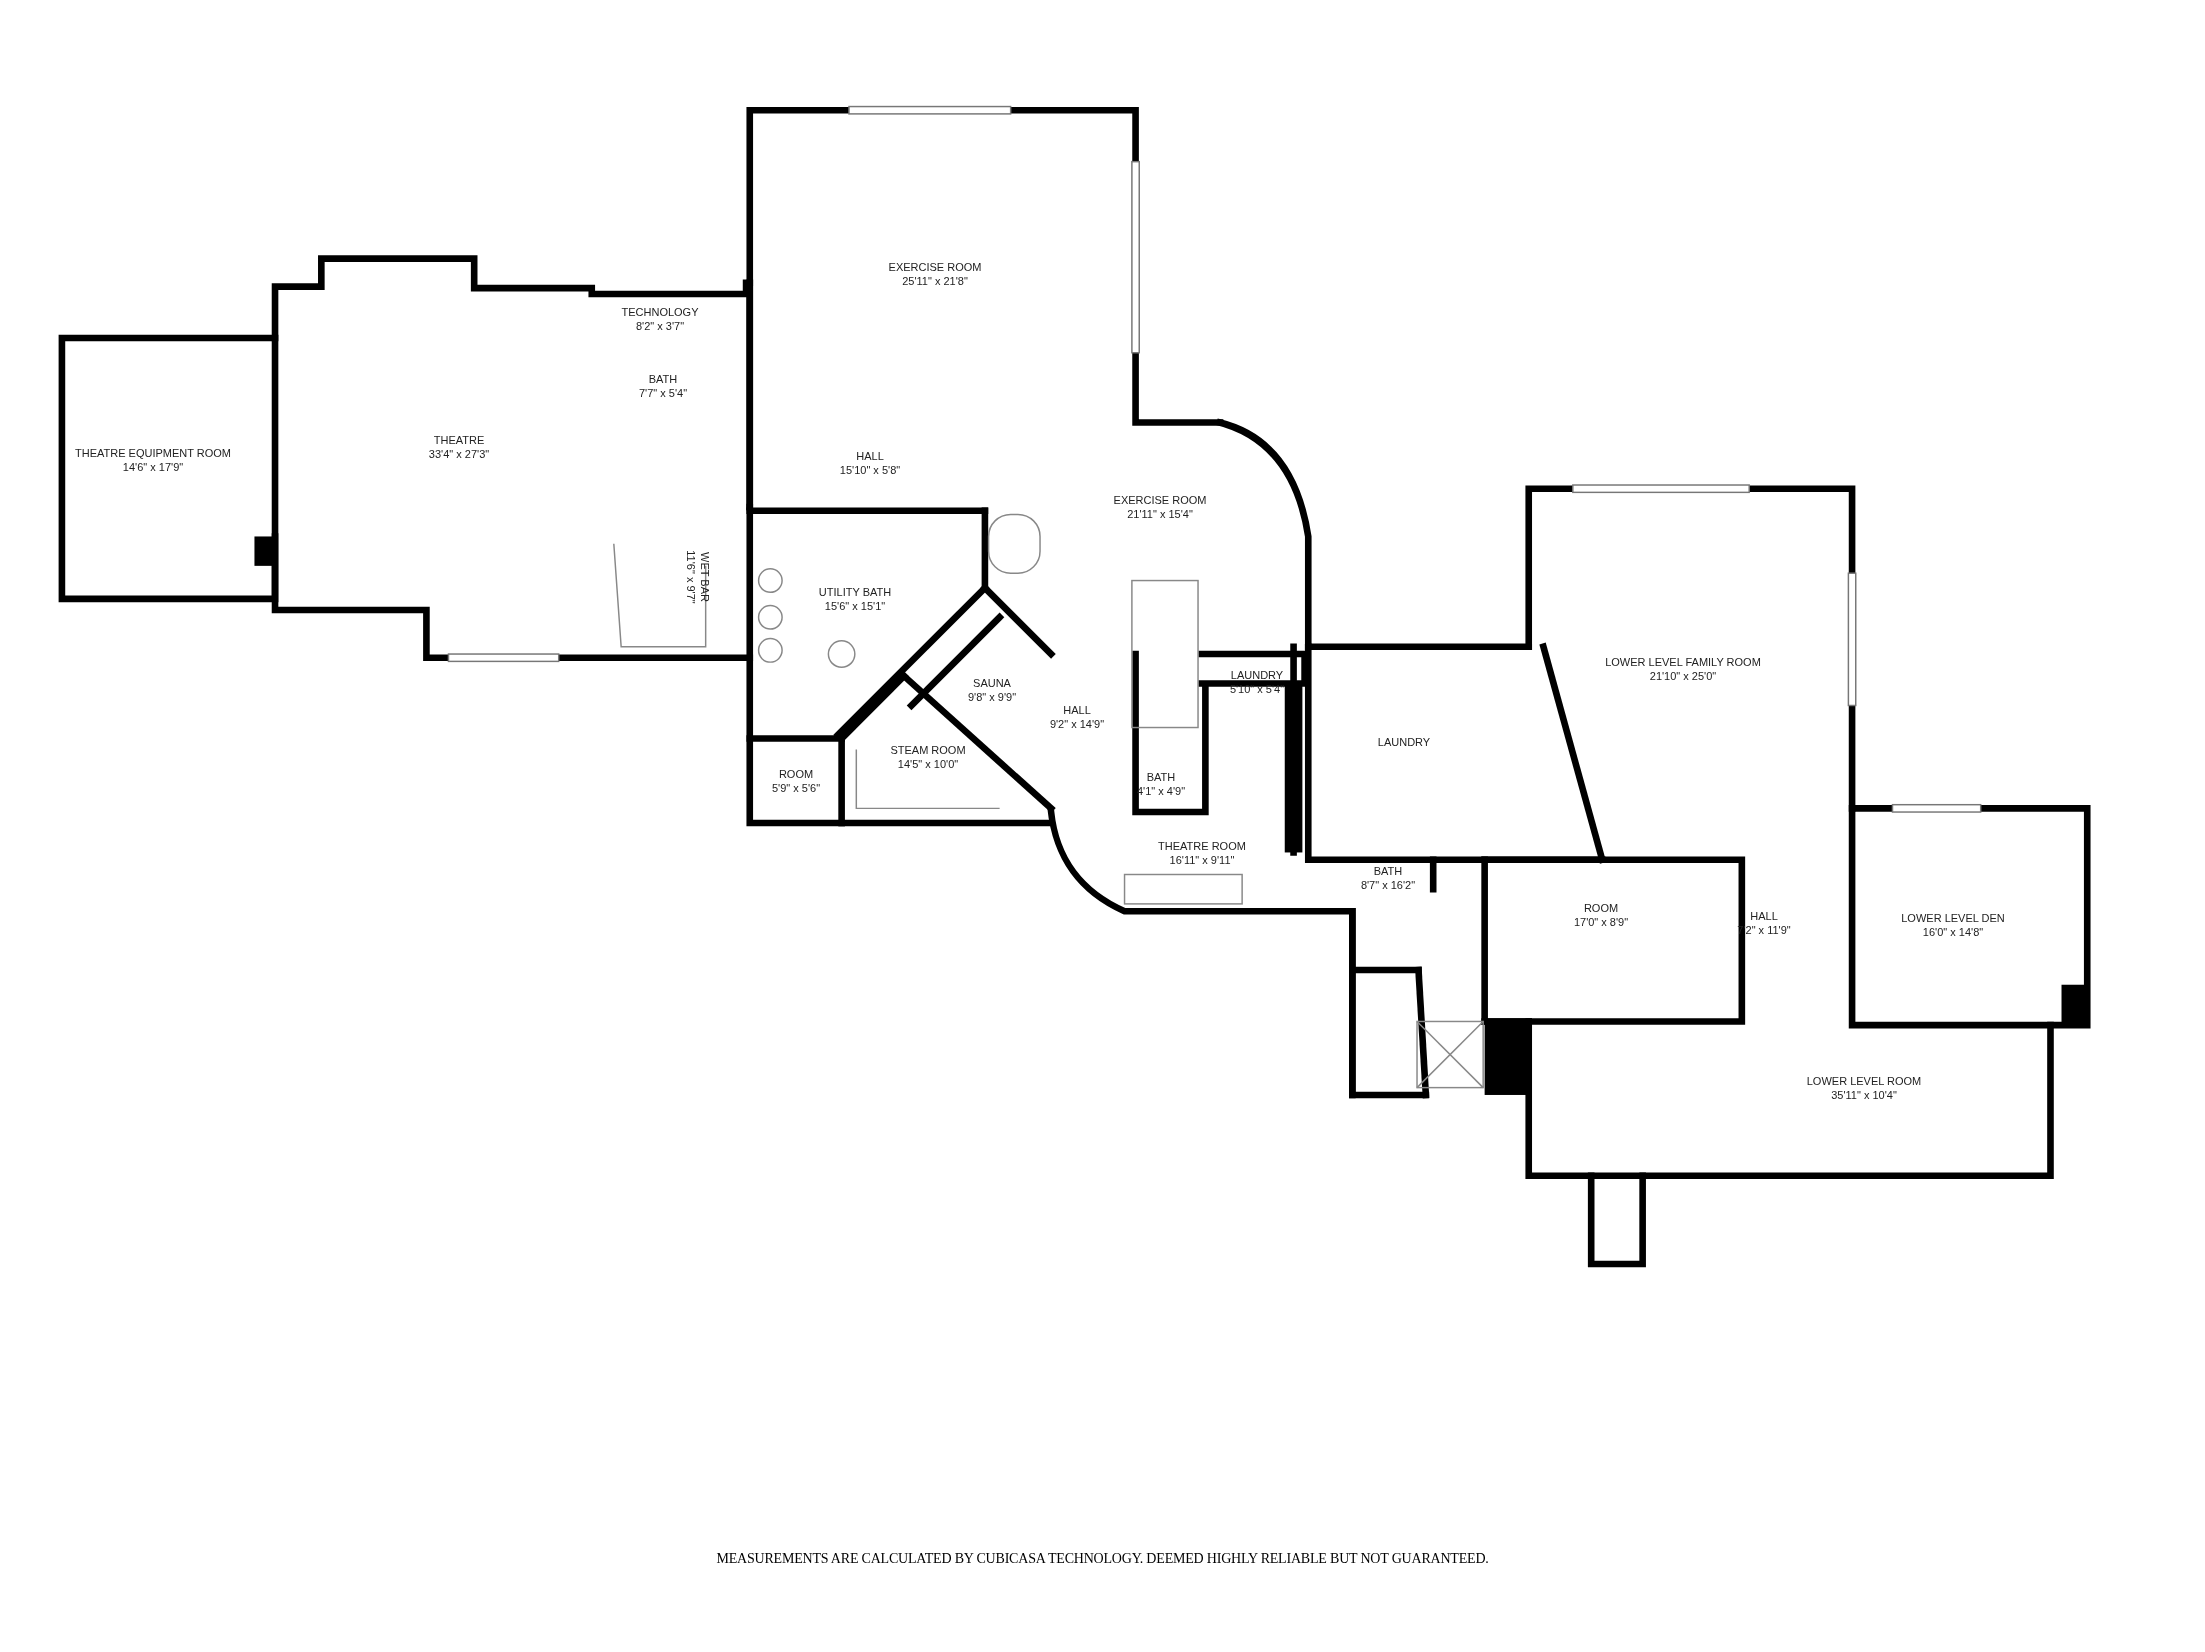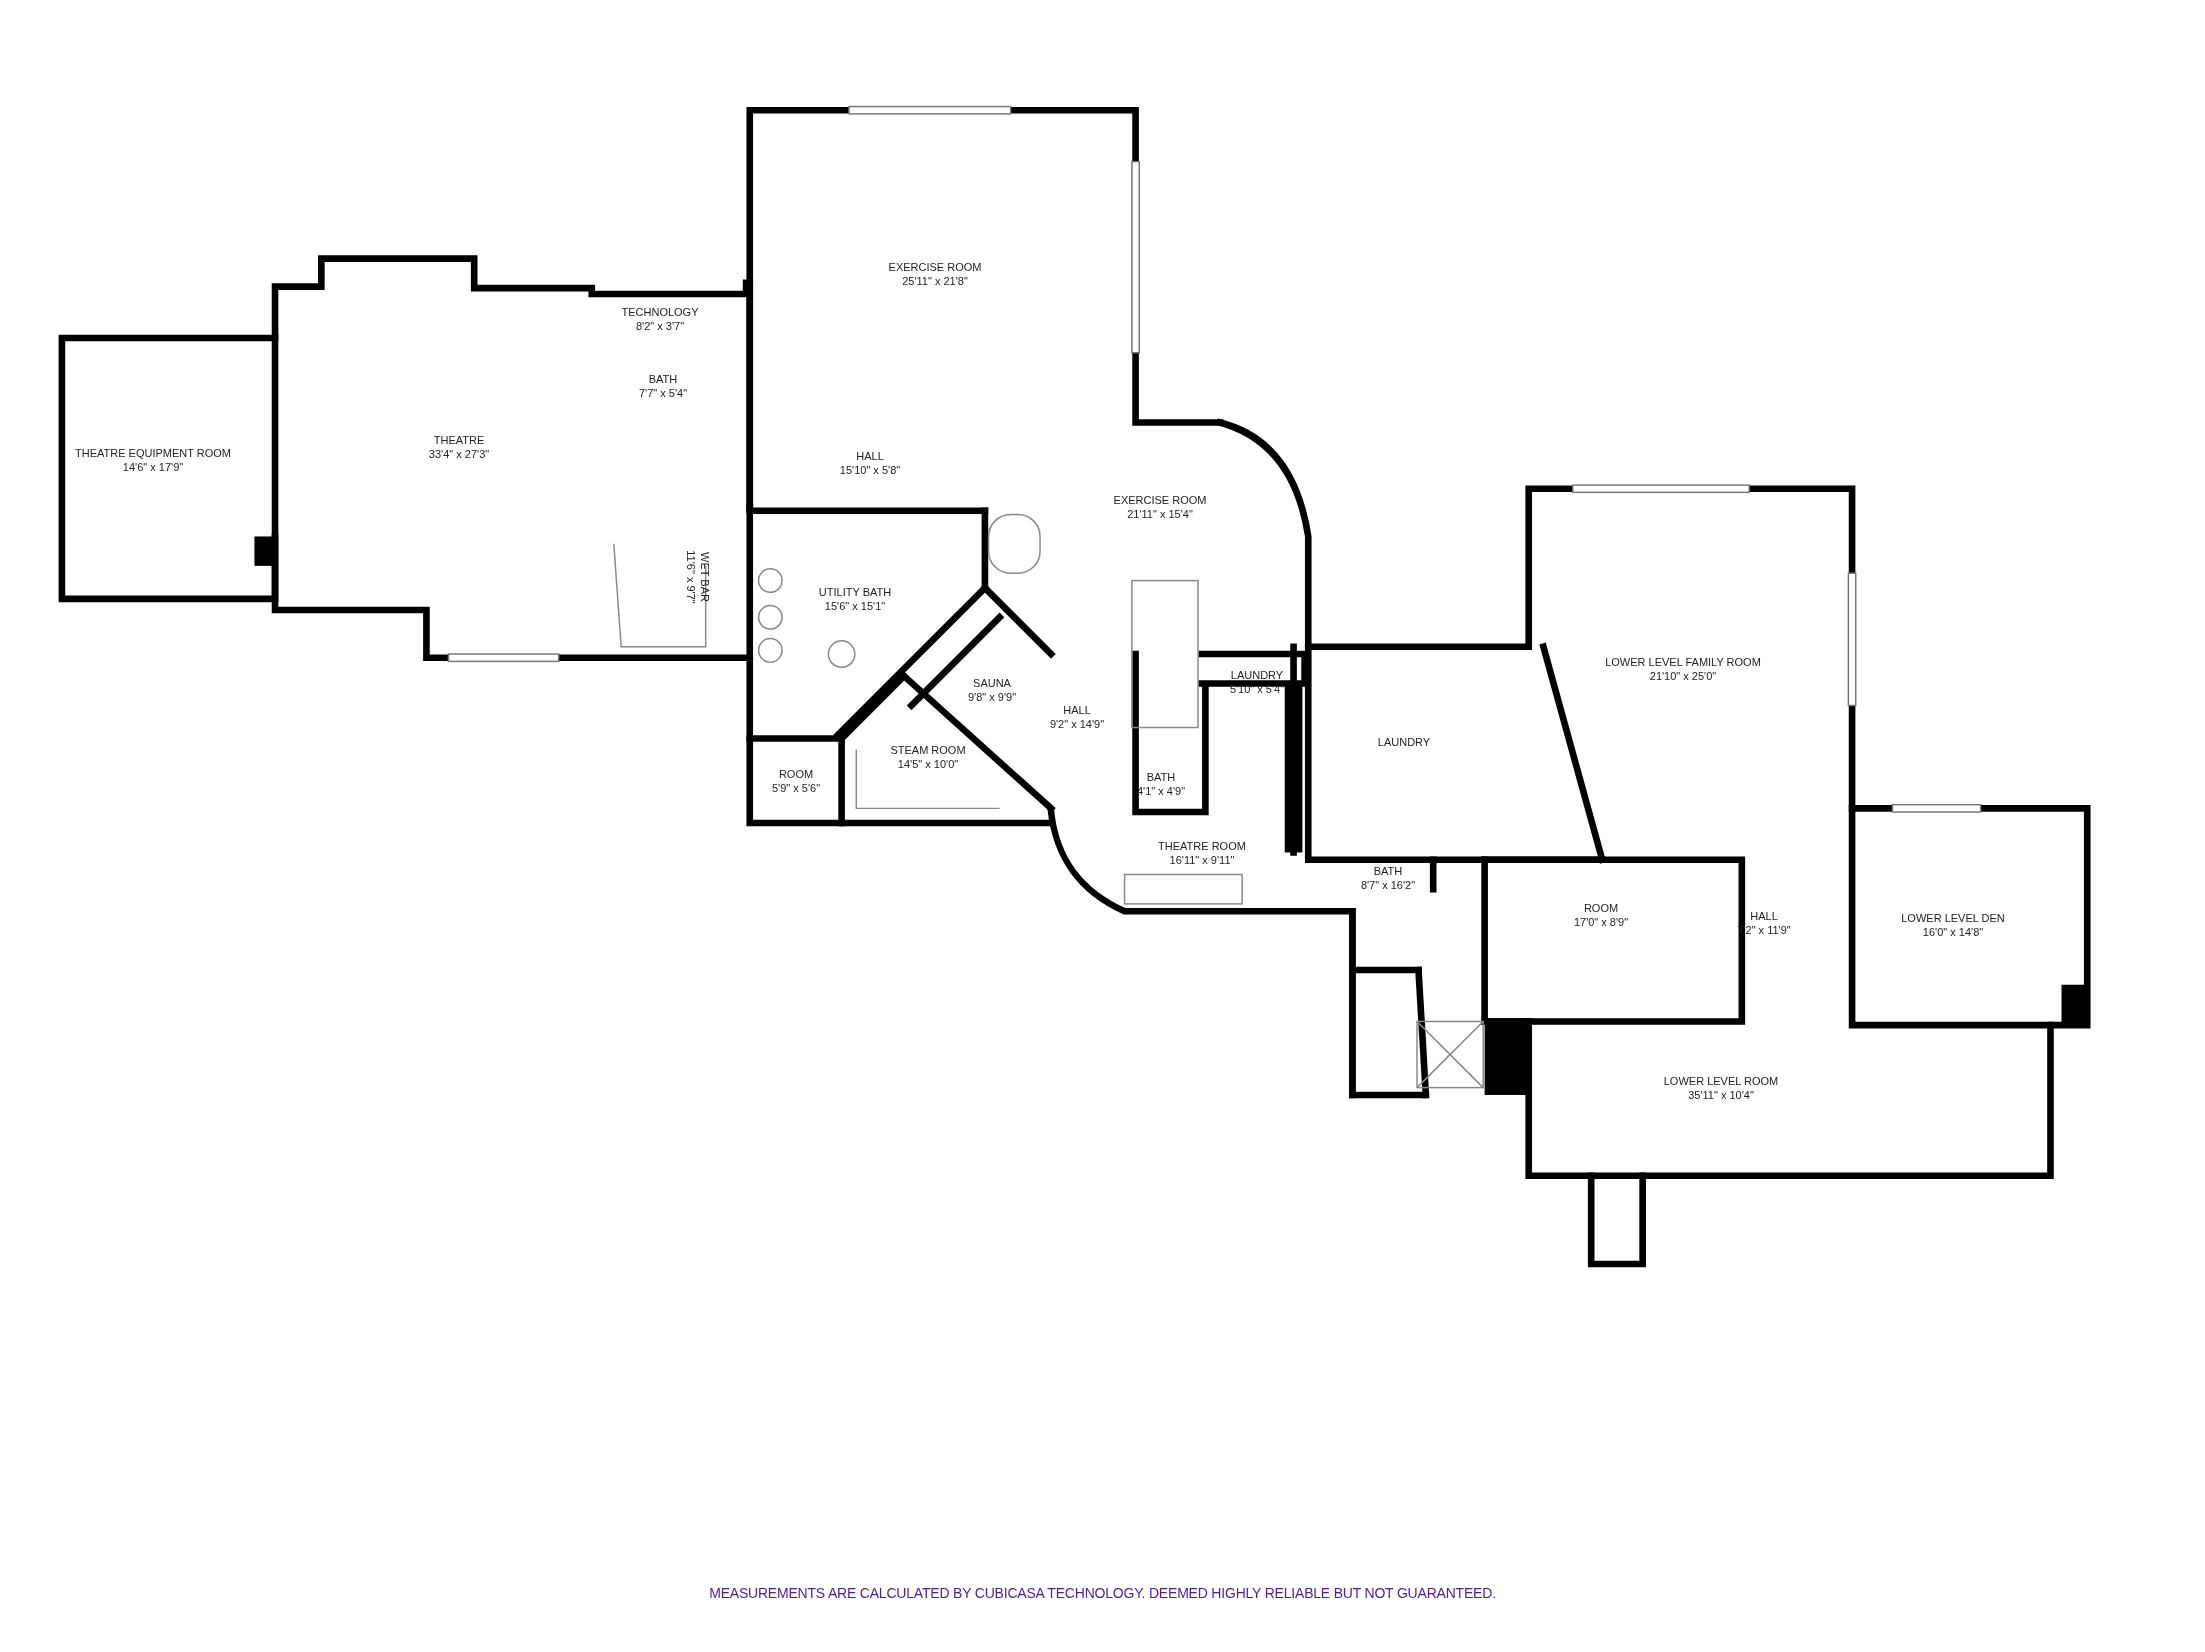--- a/index.html
+++ b/index.html
@@ -1,21 +1,21 @@
 <!DOCTYPE html>
 <html style="font-size:11.8px"><head>
 <meta charset="utf-8">
 <style>
   html, body { margin: 0; padding: 0; background: #ffffff; }
   body { width: 2205px; height: 1652px; position: relative; overflow: hidden; font-family: "Liberation Sans", sans-serif; }
   #plan { position: absolute; left: 0; top: 0; width: 2205px; height: 1652px; }
   .label { position: absolute; text-align: center; color: #222222; font-size: 11px; line-height: 14px; transform: translate(-50%, -50%); white-space: nowrap; }
   .label .name, .label .dim { display: block; }
   .label.rot { transform: translate(-50%, -50%) rotate(90deg); }
-  .disclaimer { position: absolute; left: 50%; top: 1585px; transform: translateX(-50%); font-family: Liberation Sans, sans-serif; font-size: 14px; color: #4c1d95; white-space: nowrap; letter-spacing: -0.2px; }
+  .disclaimer { position: absolute; left: 50%; top: 1551px; transform: translateX(-50%); font-family: Liberation Serif, serif; font-size: 14px; color: #000000; white-space: nowrap; letter-spacing: -0.2px; }
 </style>
 </head>
 <body>
 
 <svg id="plan" viewBox="0 0 3000 2248" xmlns="http://www.w3.org/2000/svg">
   <g fill="none" stroke="#000" stroke-width="9" stroke-linejoin="miter" stroke-linecap="square">
 
     <g>
       <polyline points="84,460 374,460 374,815 84,815 84,460"></polyline>
     </g>
@@ -196,19 +196,19 @@
   <span class="dim">21'10" x 25'0"</span>
 </div>
 <div class="label" style="left:1764px;top:923px">
   <span class="name">HALL</span>
   <span class="dim">7'2" x 11'9"</span>
 </div>
 <div class="label" style="left:1953px;top:925px">
   <span class="name">LOWER LEVEL DEN</span>
   <span class="dim">16'0" x 14'8"</span>
 </div>
-<div class="label" style="left:1721px;top:1088px">
+<div class="label" style="left:1864px;top:1088px">
   <span class="name">LOWER LEVEL ROOM</span>
   <span class="dim">35'11" x 10'4"</span>
 </div>
 
 <div class="disclaimer">MEASUREMENTS ARE CALCULATED BY CUBICASA TECHNOLOGY. DEEMED HIGHLY RELIABLE BUT NOT GUARANTEED.</div>
 
 
 </body></html>

